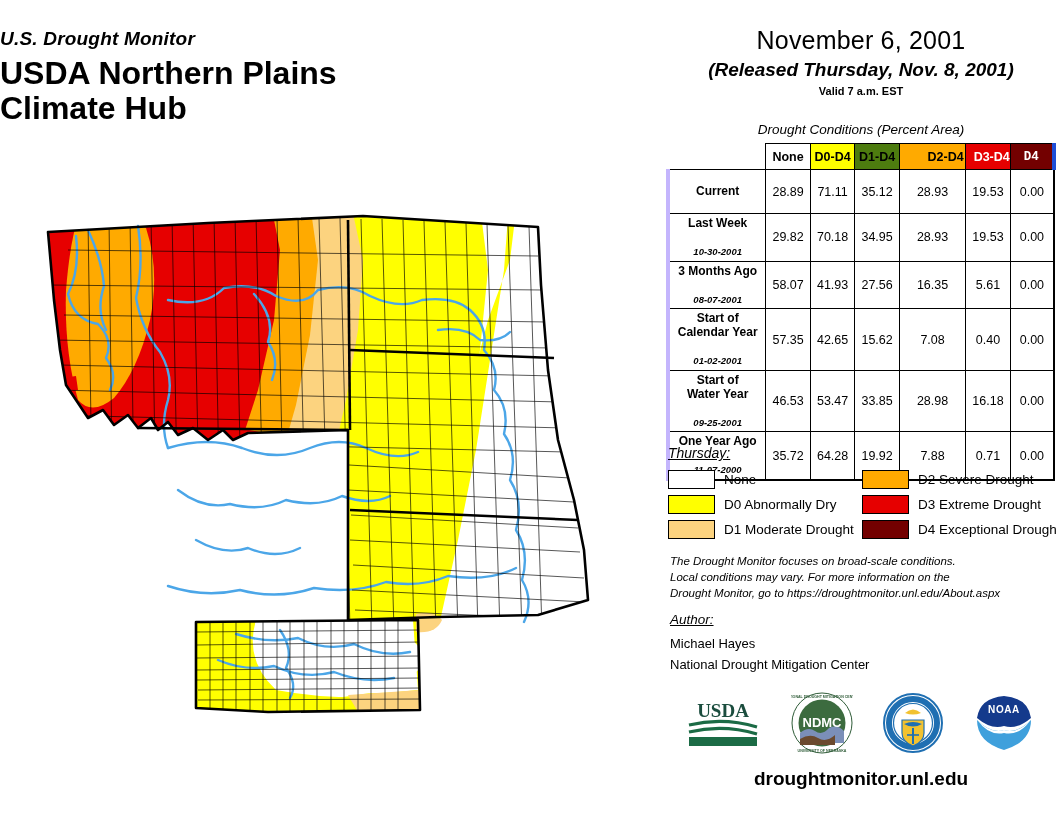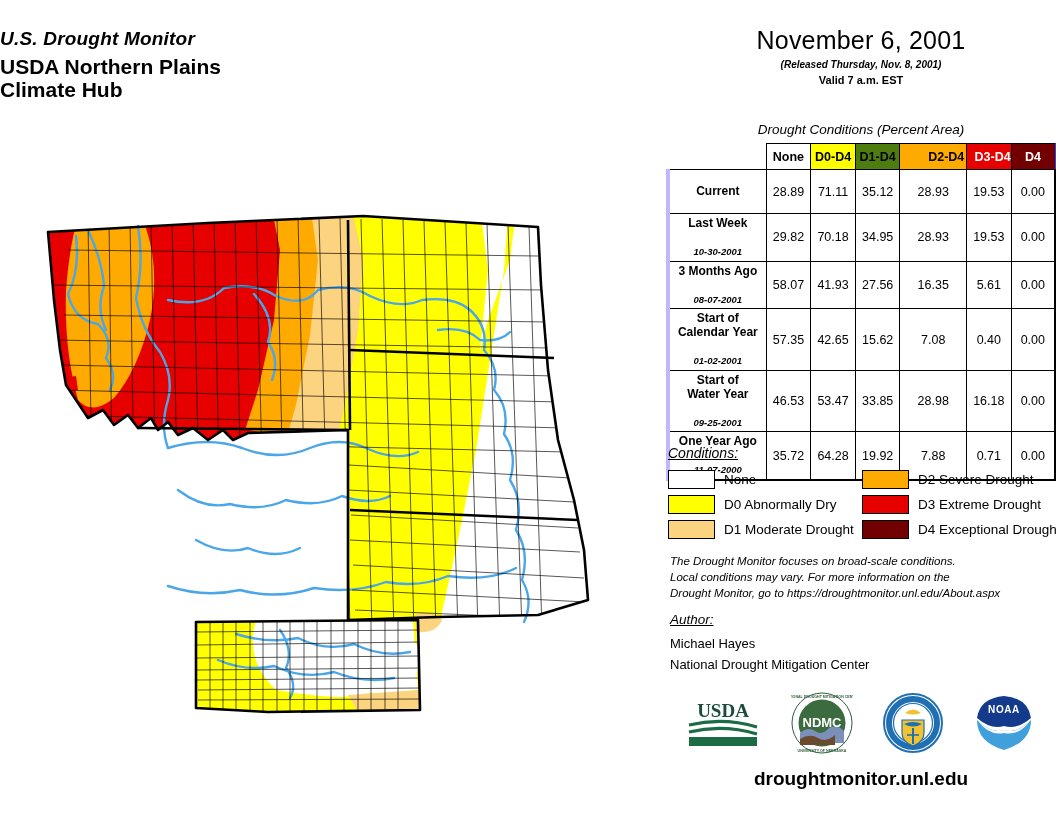--- a/index.html
+++ b/index.html
@@ -2,43 +2,43 @@
 <html><head>
 <meta charset="utf-8">
 <style>
   html,body{margin:0;padding:0;background:#fff;}
   body{width:1056px;height:816px;position:relative;overflow:hidden;
        font-family:"Liberation Sans","DejaVu Sans",sans-serif;color:#000;}
 
   
   #title-block{position:absolute;left:0;top:28px;width:660px;}
   #title-sub{font-size:19px;font-weight:bold;font-style:italic;letter-spacing:.2px;}
-  #title-main{font-size:21px;font-weight:bold;line-height:1.08;margin-top:6px;}
+  #title-main{font-size:32px;font-weight:bold;line-height:1.08;margin-top:6px;}
 
   
   #right-head{position:absolute;left:666px;top:26px;width:390px;text-align:center;}
   #rh-date{font-size:25px;font-weight:normal;letter-spacing:.2px;}
-  #rh-rel{font-size:10px;font-weight:bold;font-style:italic;margin-top:4px;}
+  #rh-rel{font-size:19px;font-weight:bold;font-style:italic;margin-top:4px;}
   #rh-valid{font-size:11px;font-weight:bold;margin-top:4px;}
 
   
   #tbl-caption{position:absolute;left:666px;top:122px;width:390px;text-align:center;
                font-size:13.5px;font-style:italic;}
   #dtable{position:absolute;left:666px;top:143px;border-collapse:collapse;
           font-size:12.5px;}
   #dtable td,#dtable th{border:1px solid #000;text-align:center;vertical-align:middle;}
   #dtable thead th{height:25px;font-weight:bold;font-size:12.5px;padding:0;}
   #dtable thead th.blank{border:none;}
   #dtable td.rowlabel{width:96px;font-weight:bold;font-size:12px;line-height:1.15;
                       padding:3px 4px;border-left:4px solid #c4b5fd;}
   #dtable td.val{width:44px;height:41px;font-size:12.5px;}
   #dtable .rl-date{font-size:9.5px;font-style:italic;font-weight:bold;display:block;margin-top:16px;}
   #dtable tbody tr:last-child td{border-bottom:2px solid #000;}
   #dtable td.val:last-child{border-right:2px solid #000;}
-  #dtable thead th:last-child{border-right:1px solid #1d4ed8;}
+  #dtable thead th:last-child{border-right:4px solid #1d4ed8;font-family:Liberation Mono, monospace;}
 
   
   #legend{position:absolute;left:668px;top:445px;width:388px;}
   #leg-title{font-size:14px;font-style:italic;text-decoration:underline;margin-bottom:6px;}
   .leg-grid{display:flex;}
   .leg-col{width:194px;}
   .leg-row{display:flex;align-items:center;height:25px;}
   .leg-sw{width:45px;height:17px;border:1.5px solid #000;flex:0 0 auto;}
   .leg-lb{font-size:13.5px;margin-left:9px;white-space:nowrap;}
 
@@ -160,21 +160,21 @@
         <td class="val">64.28</td>
         <td class="val">19.92</td>
         <td class="val">7.88</td>
         <td class="val">0.71</td>
         <td class="val">0.00</td>
       </tr>
     </tbody>
 </table>
 
 <div id="legend">
-  <div id="leg-title">Conditions:</div>
+  <div id="leg-title">Thursday:</div>
   <div class="leg-grid">
     <div class="leg-col" id="leg-left">
         <div class="leg-row">
           <div class="leg-sw" style="background: rgb(255, 255, 255);"></div>
           <div class="leg-lb">None</div>
         </div>
         <div class="leg-row">
           <div class="leg-sw" style="background: rgb(255, 255, 0);"></div>
           <div class="leg-lb">D0 Abnormally Dry</div>
         </div>

